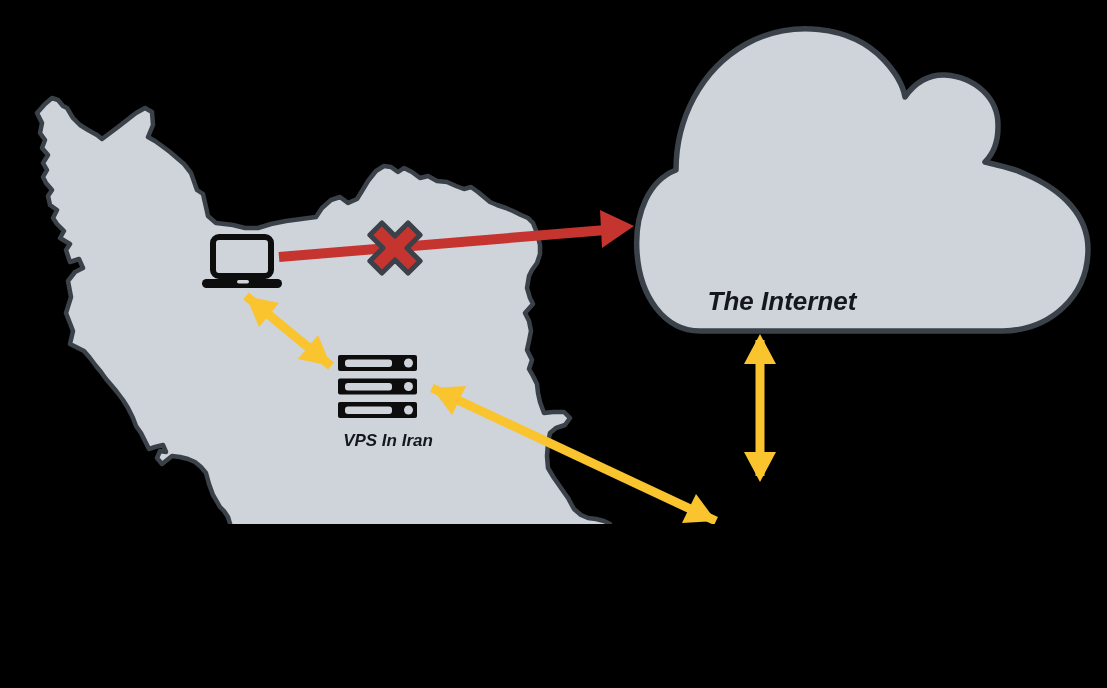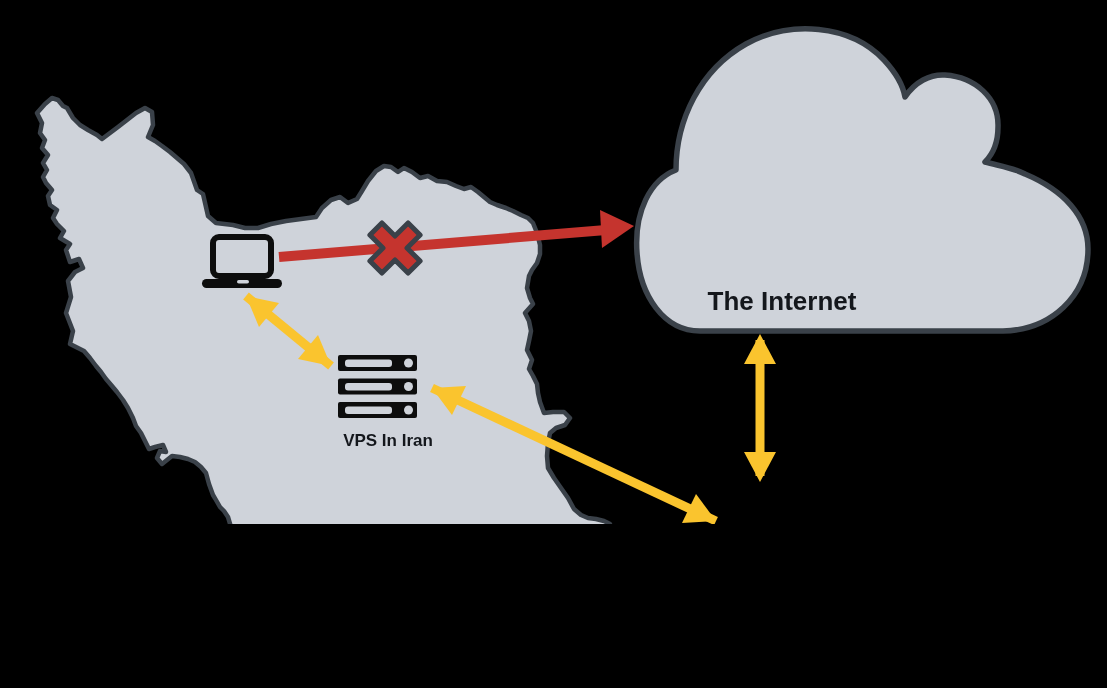--- a/index.html
+++ b/index.html
@@ -6,20 +6,21 @@
     margin: 0;
     padding: 0;
     background: #000;
   }
   .stage {
     position: relative;
     width: 1107px;
     height: 524px;
     overflow: hidden;
     font-family: "Liberation Sans", sans-serif;
+    font-style: italic;
   }
   svg { display: block; }
   .node-label {
     font-family: "Liberation Sans", "DejaVu Sans", sans-serif;
     font-weight: 700;
   }
   .label-internet { font-size: 26px; }
   .label-vps { font-size: 17px; }
 </style>
 </head>

